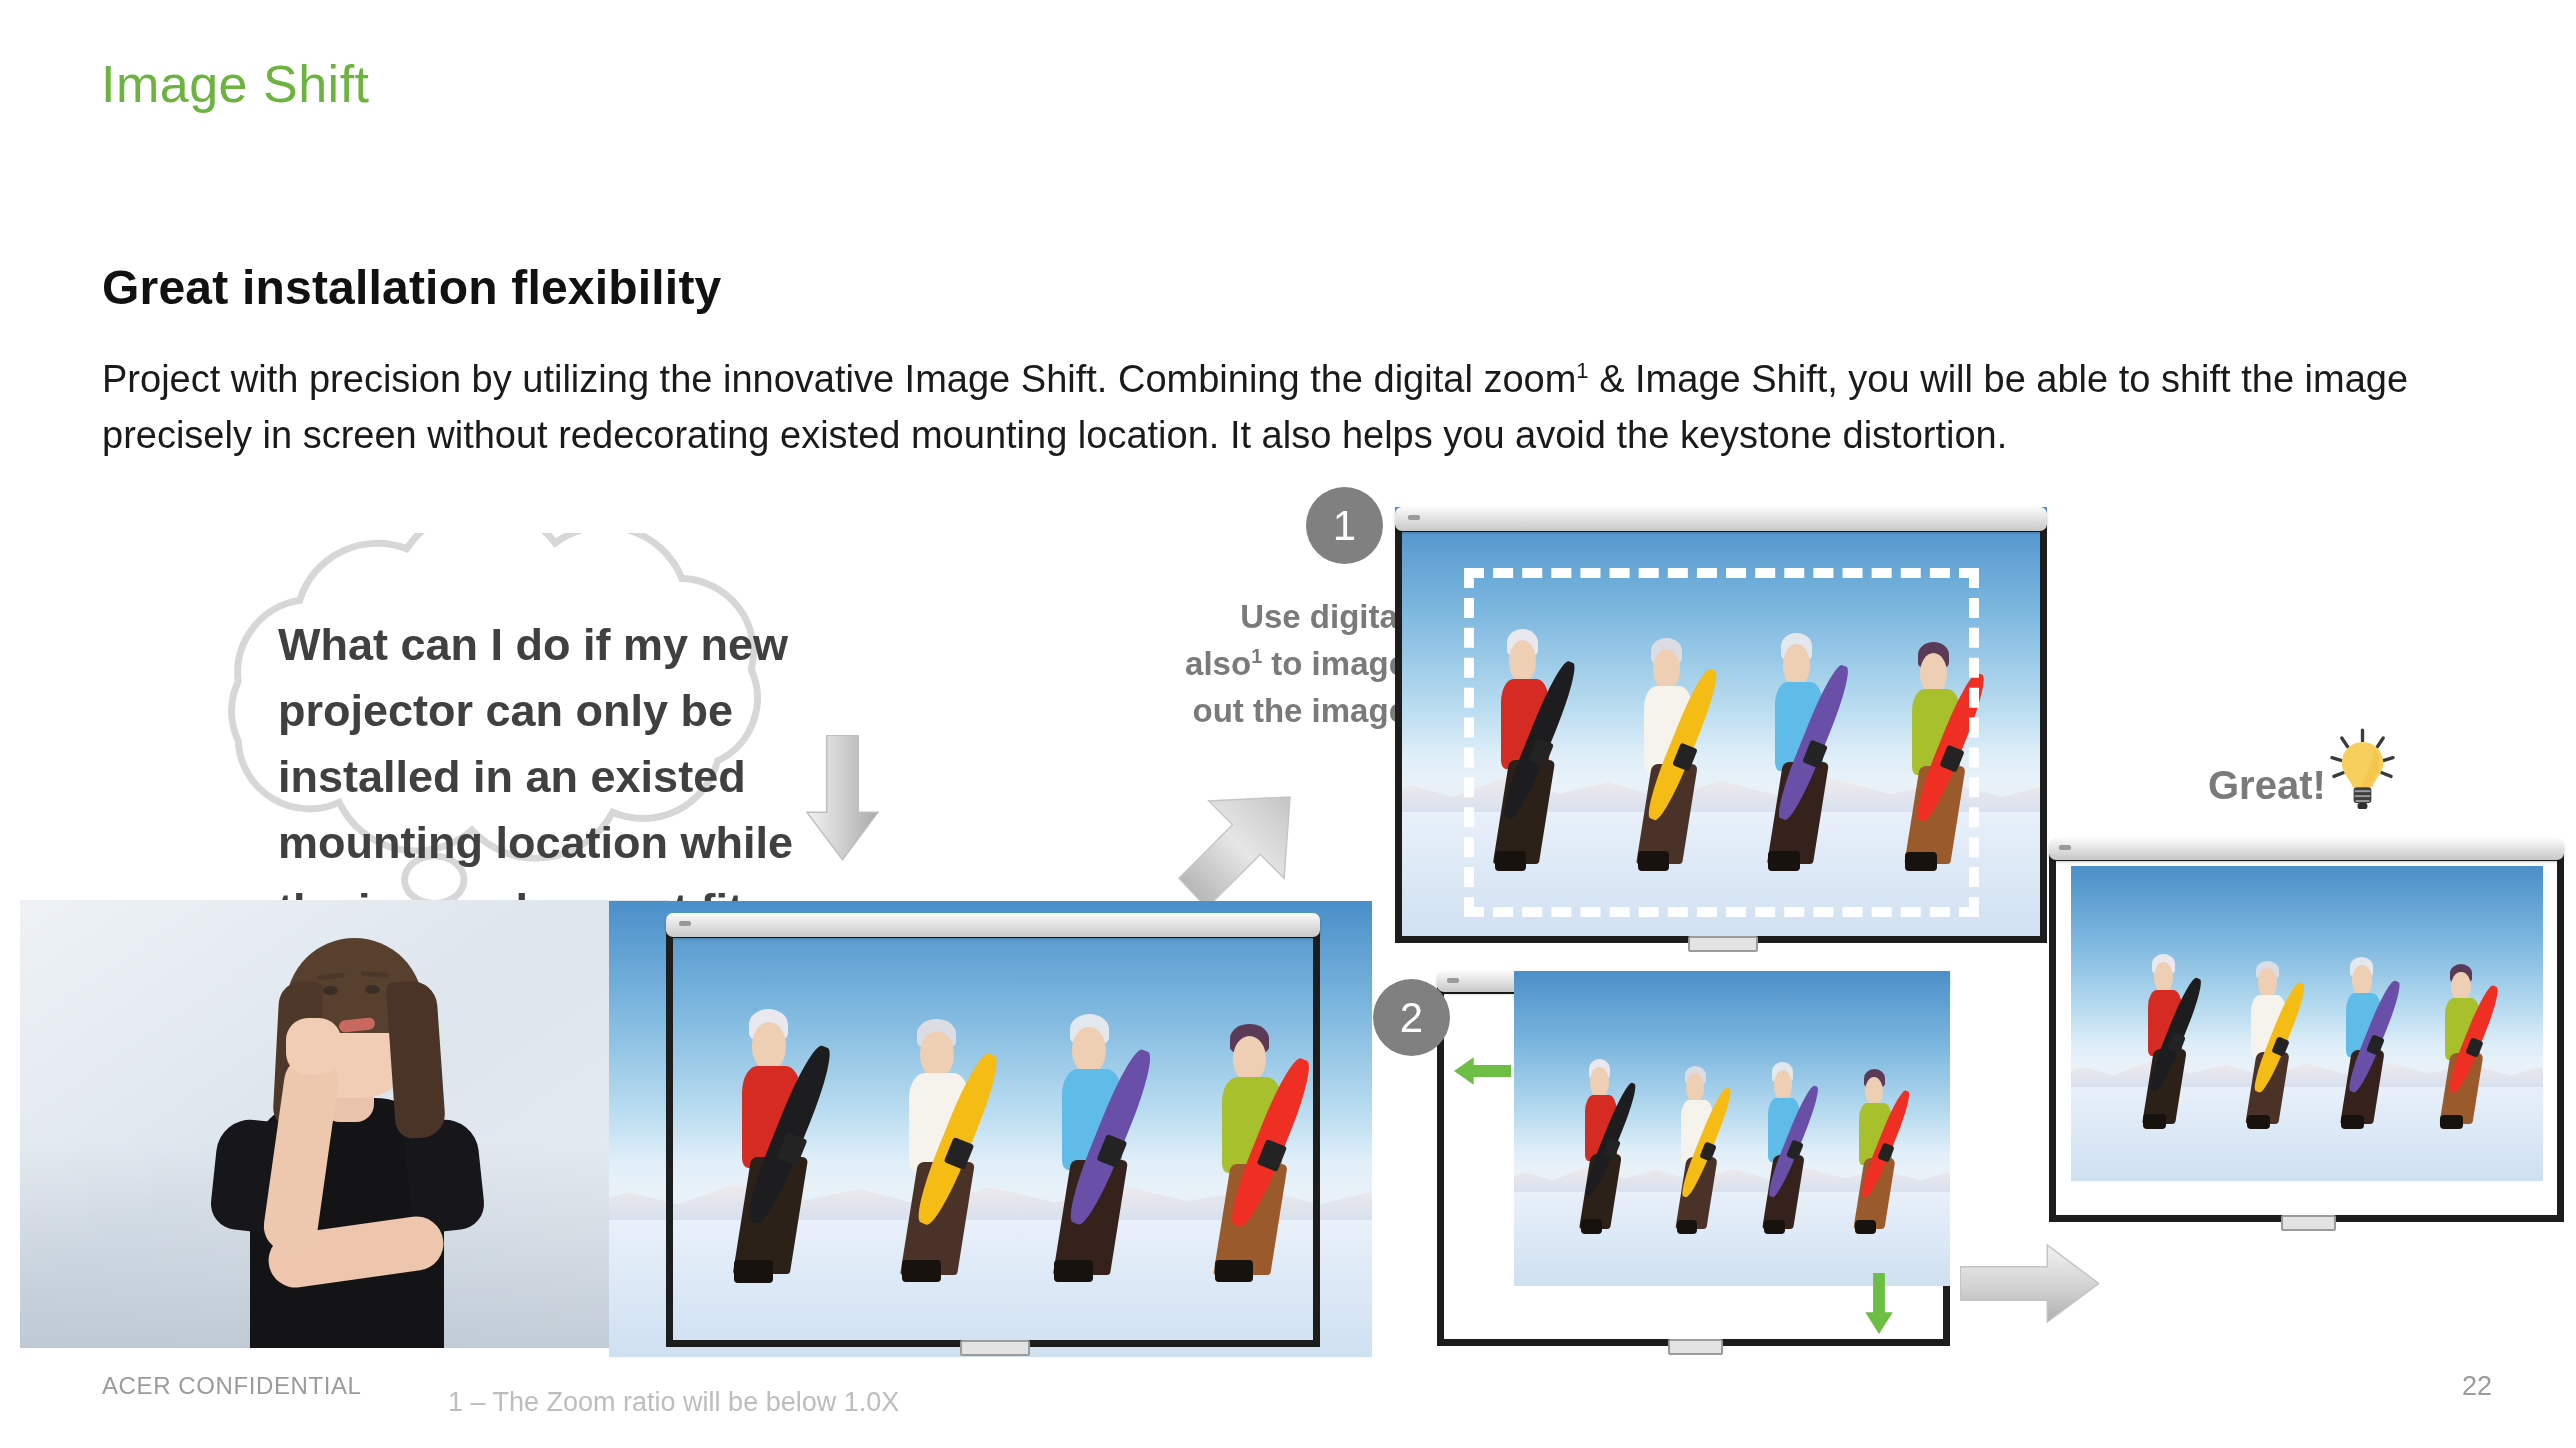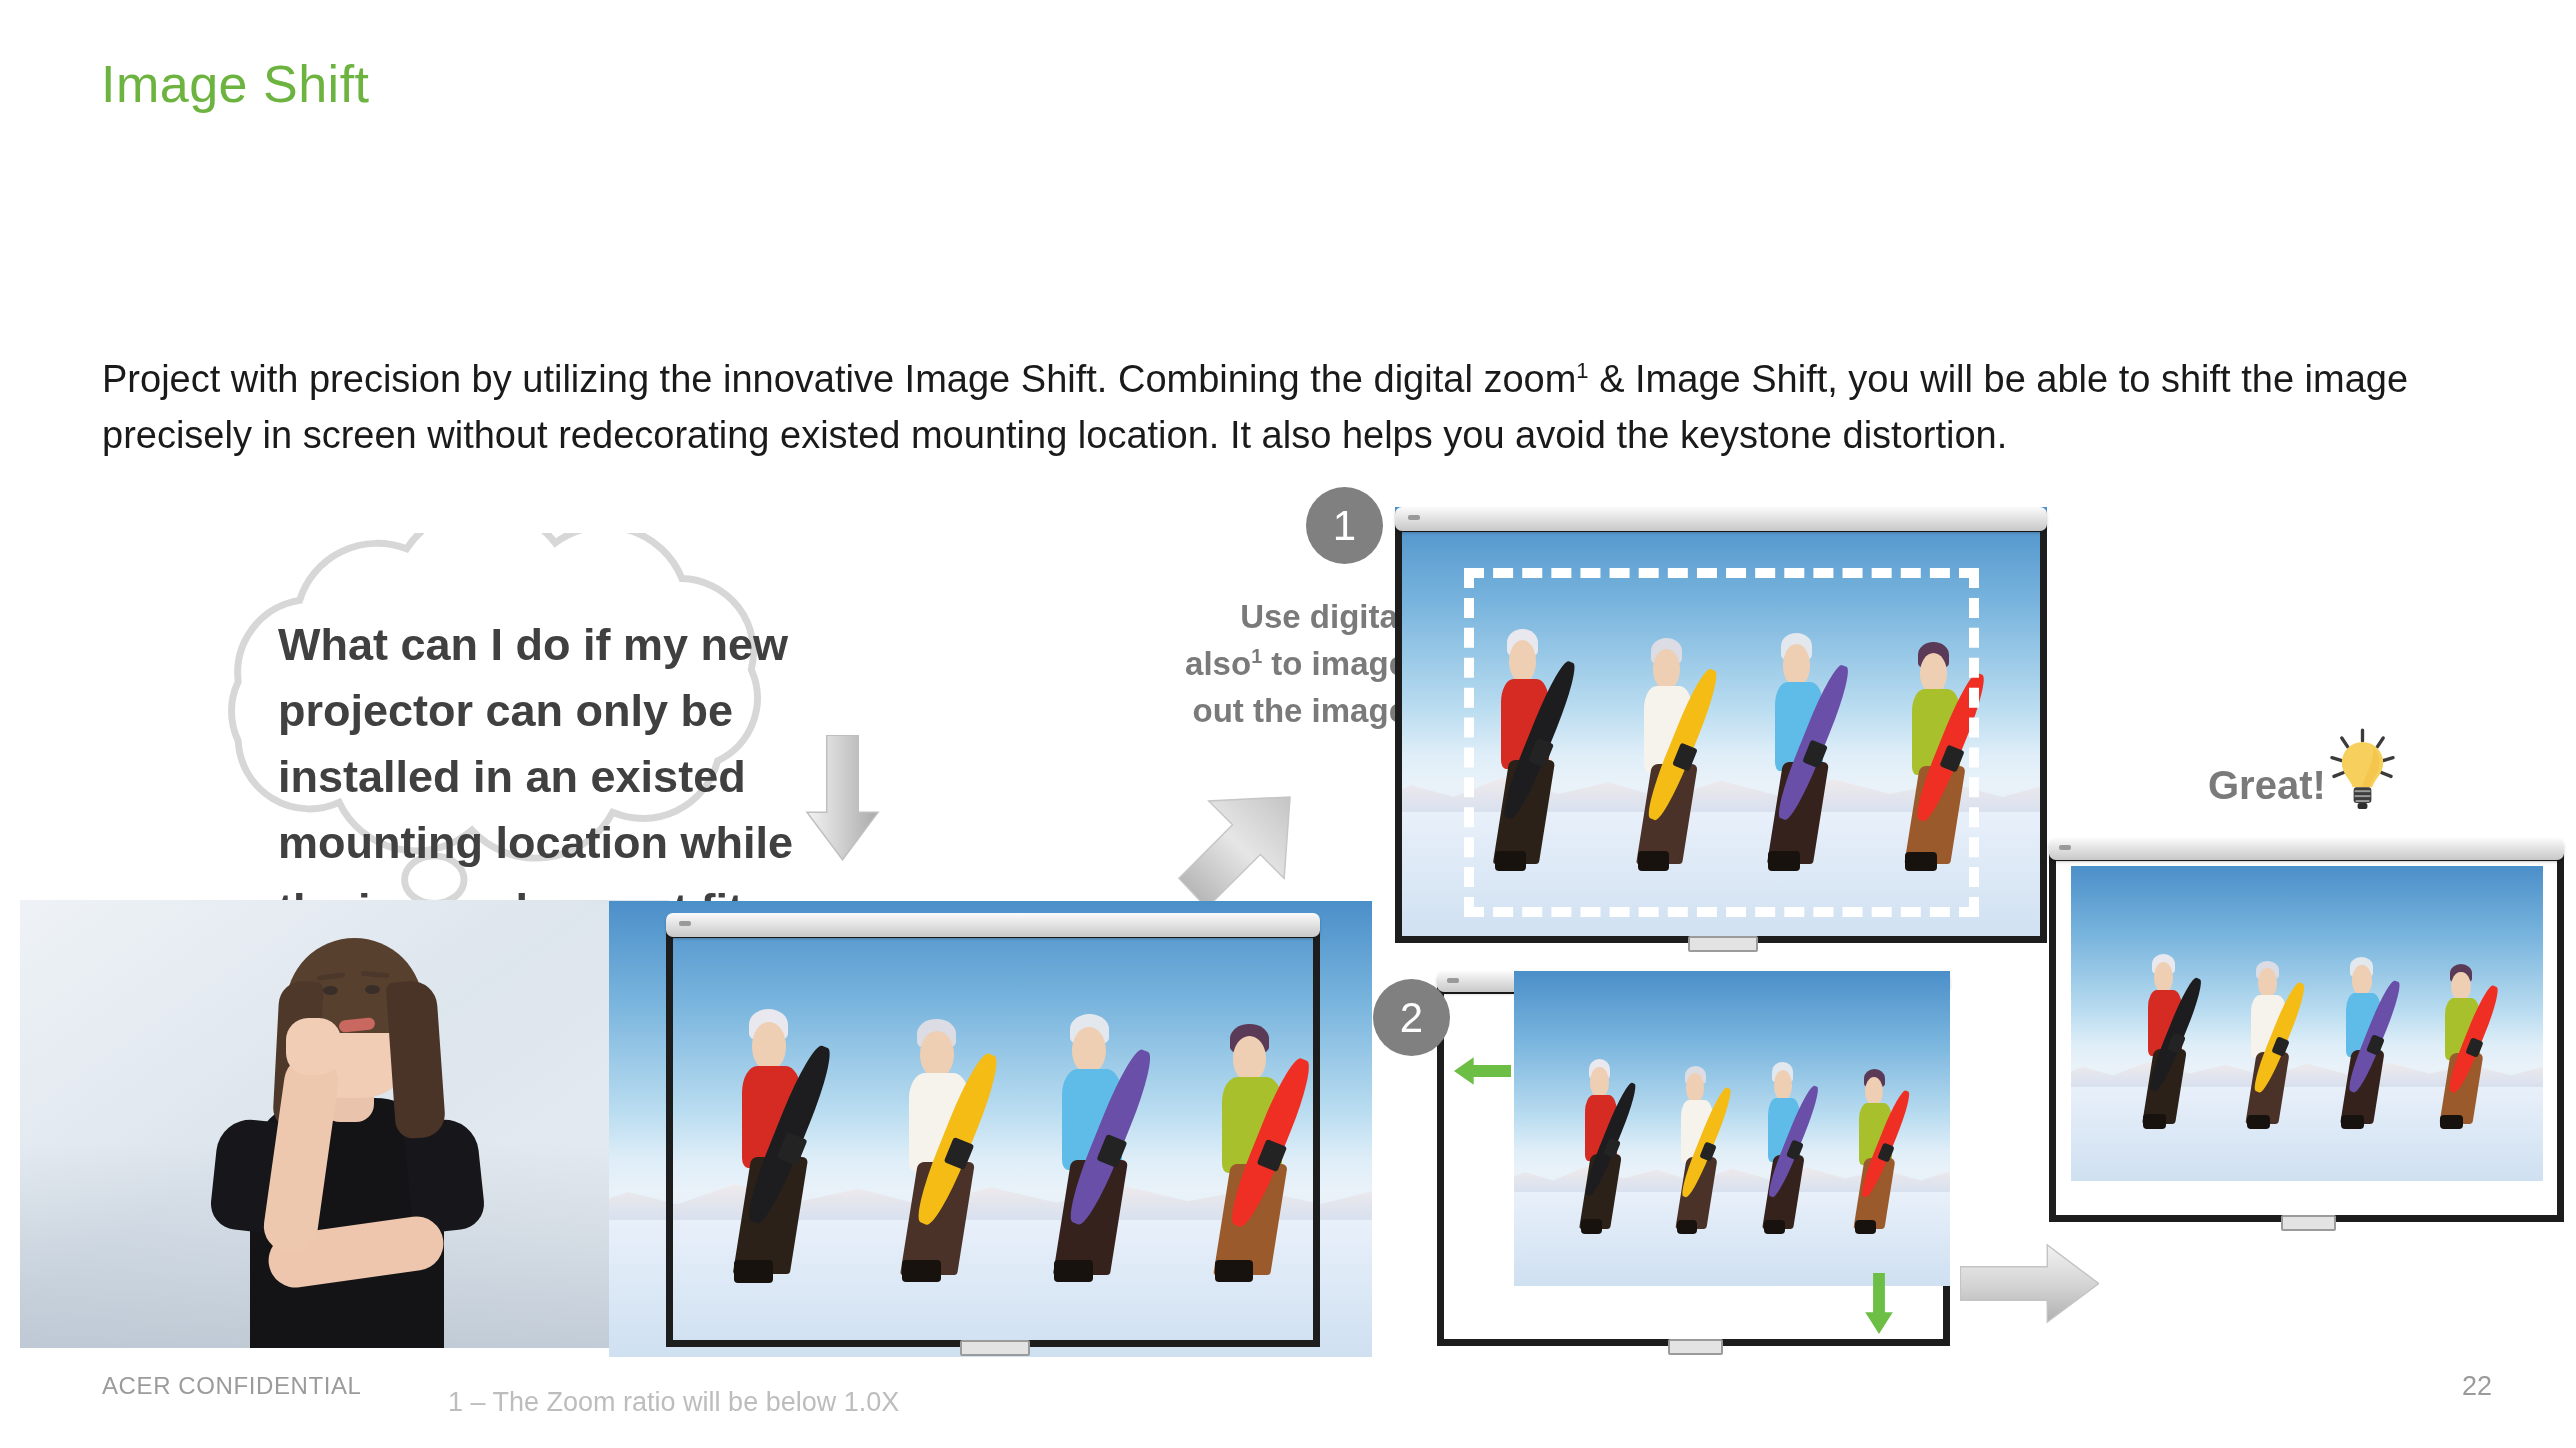--- a/index.html
+++ b/index.html
@@ -116,20 +116,21 @@
   #footnote{position:absolute;left:448px;top:1387px;font-size:27px;color:#bdbdbd;}
   #pagenum{position:absolute;left:2462px;top:1371px;font-size:27px;color:#9b9b9b;}
 </style>
 </head>
 <body>
 
 <div class="slide">
 
   <div id="title">Image Shift</div>
 
+  <div id="subtitle">Great installation flexibility</div>
 
   <div id="para"><span>Project with precision by utilizing the innovative Image Shift. Combining the digital zoom</span><sup>1</sup><span> &amp; Image Shift, you will be able to shift the image precisely in screen without redecorating existed mounting location. It also helps you avoid the keystone distortion.</span></div>
 
   <div id="cloud">
     <svg viewBox="0 0 810 420">
       <g fill="none" stroke="#d7d7d7" stroke-width="7">
         <path d="M120 150 a74 74 0 0 1 62 -82 a82 82 0 0 1 108 -52 a92 92 0 0 1 150 -6
                  a84 84 0 0 1 128 36 a74 74 0 0 1 70 92 a70 70 0 0 1 -34 92
                  a78 78 0 0 1 -106 52 a88 88 0 0 1 -142 18 a86 86 0 0 1 -134 -28
                  a72 72 0 0 1 -102 -62 a70 70 0 0 1 0 -60 z"></path>

